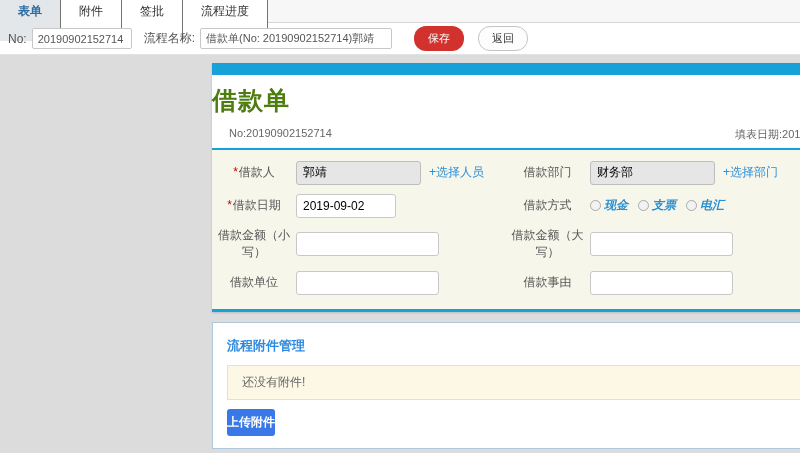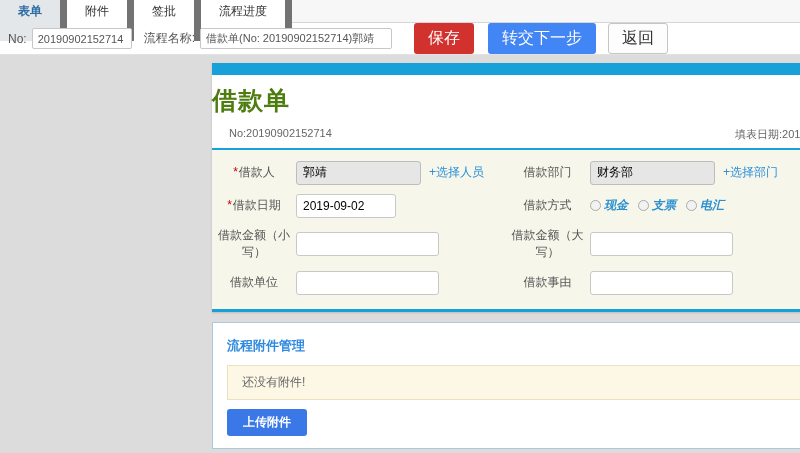--- a/index.html
+++ b/index.html
@@ -1,30 +1,30 @@
 <!DOCTYPE html>
 <html><head>
 <meta charset="utf-8">
 <style>
   * { margin:0; padding:0; box-sizing:border-box; }
   html,body { width:800px; height:453px; overflow:hidden; }
   body { font-family:"Liberation Sans","DejaVu Sans",sans-serif; background:#dcdcdc; font-size:12px; color:#444; }
 
   
   .tabbar { height:23px; background:#f7f7f7; border-bottom:1px solid #d6d6d6; display:flex; }
-  .tab { height:41px; line-height:22px; padding:0 18px; font-size:12px; color:#333; background:#fff; border-right:7px solid #737373; cursor:pointer; }
+  .tab { height:41px; line-height:22px; padding:0 18px; font-size:12px; color:#333; background:#fff; border-right:1px solid #737373; cursor:pointer; }
   .tab.active { background:#e4e7ea; color:#2d6da3; font-weight:bold; }
 
   
   .toolbar { height:32px; background:#fff; border-bottom:1px solid #e2e2e2; display:flex; align-items:center; padding:0 8px; }
   .toolbar .lbl { color:#555; margin-right:5px; white-space:nowrap; }
   .toolbar input { height:21px; border:1px solid #c7c7c7; border-radius:2px; font-size:11px; color:#555; padding:0 5px; font-family:"Liberation Sans","DejaVu Sans",sans-serif; }
   .no-input { width:100px; }
   .name-input { width:192px; margin-right:22px; }
-  .btn { display:inline-block; font-size:16px; border-radius:3px; padding:4px 13px; cursor:pointer; border:1px solid transparent; white-space:nowrap; }
+  .btn { display:inline-block; font-size:11px; border-radius:12px; padding:4px 13px; cursor:pointer; border:1px solid transparent; white-space:nowrap; }
   .btn-save { background:#d2322d; color:#fff; margin-right:14px; }
   .btn-next { background:#4285f4; color:#fff; margin-right:12px; }
   .btn-back { background:#fdfdfd; color:#333; border:1px solid #c5c5c5; }
 
   
   .main { position:relative; height:397px; background:#dcdcdc; }
   .doc-col { position:absolute; left:212px; top:8px; width:660px; }
 
   
   .form-panel { background:#fff; box-shadow:0 1px 2px rgba(0,0,0,.15); }
@@ -48,39 +48,38 @@
   .radios { display:flex; align-items:center; gap:10px; }
   .radio-opt { display:flex; align-items:center; gap:3px; cursor:pointer; }
   .radio-dot { width:11px; height:11px; border-radius:50%; border:1px solid #aaa; background:#f2f2f2; display:inline-block; }
   .radio-opt span.rlbl { color:#2a8fd0; font-weight:bold; font-size:12px;font-style:italic; }
   .form-bottombar { height:3px; background:#18a0d8; }
 
   
   .attach-panel { margin-top:10px; background:#fff; border:1px solid #aec8de; padding:10px 14px 12px 14px; }
   .attach-heading { color:#2e8ae0; font-weight:bold; font-size:13px; margin:4px 0 10px 0; }
   .attach-alert { background:#fdf8e6; border:1px solid #ece0bd; color:#666; padding:8px 14px; font-size:12px; }
-  .btn-upload { background:#3a78e8; color:#fff; border-radius:3px; font-size:12px; padding:5px 16px; margin-top:9px; display:inline-block; cursor:pointer; font-weight:bold; }
+  .btn-upload { background:#3a78e8; color:#fff; border-radius:3px; font-size:12px; padding:5px 0; margin-top:9px; display:inline-block; cursor:pointer; font-weight:bold; }
 </style>
 </head>
 <body>
 
 <div class="tabbar">
   <div class="tab active">表单</div>
   <div class="tab">附件</div>
   <div class="tab">签批</div>
   <div class="tab">流程进度</div>
 </div>
 
 <div class="toolbar">
   <span class="lbl">No:</span>
   <input class="no-input" value="20190902152714" style="">
   <span class="lbl" style="margin-left:12px;">流程名称:</span>
   <input class="name-input" value="借款单(No: 20190902152714)郭靖" style="">
   <span class="btn btn-save">保存</span>
-  <span class="btn btn-next">转交下一步</span>
   <span class="btn btn-back">返回</span>
 </div>
 
 <div class="main">
   <div class="doc-col">
 
     <div class="form-panel">
       <div class="form-topbar"></div>
       <div class="form-title">借款单</div>
       <div class="form-meta">

